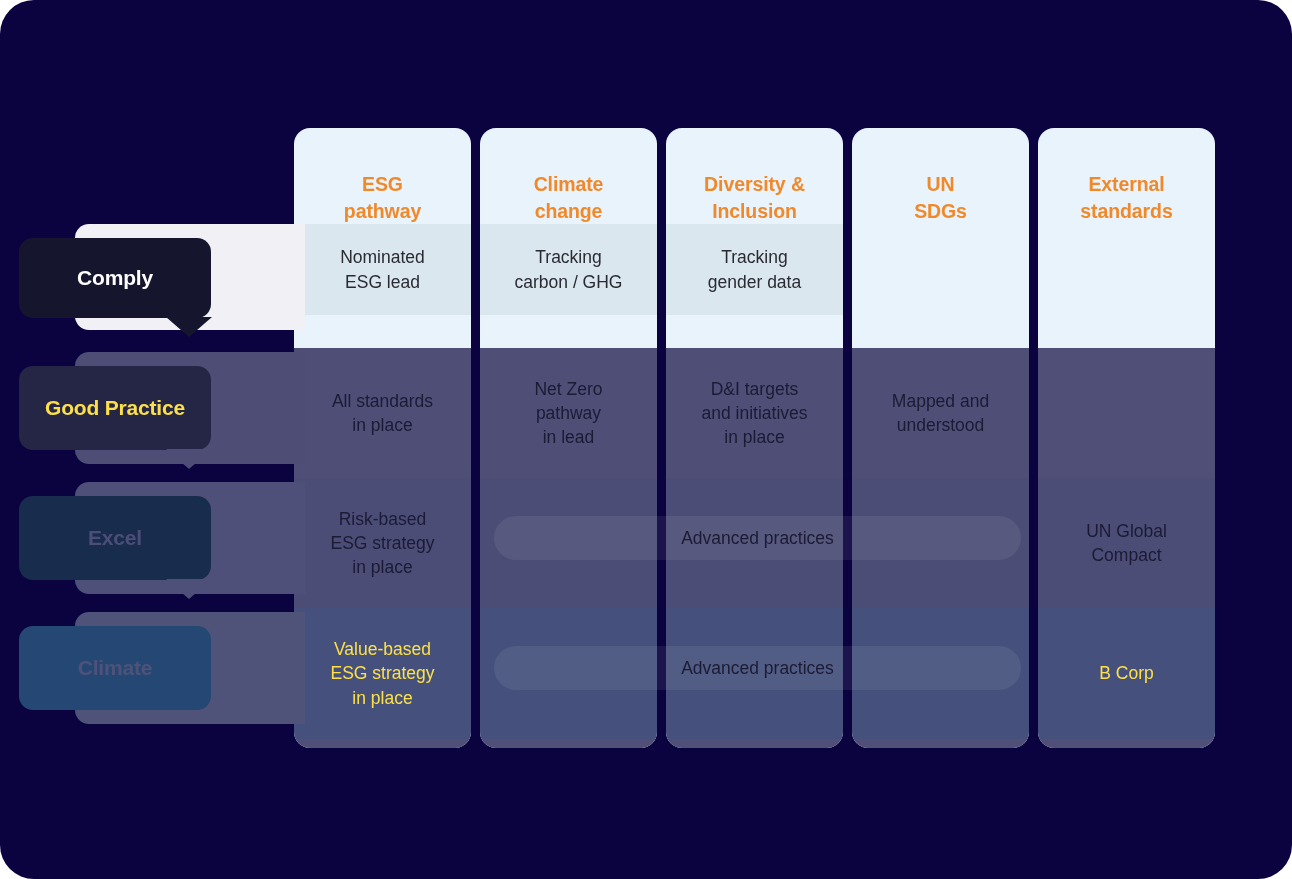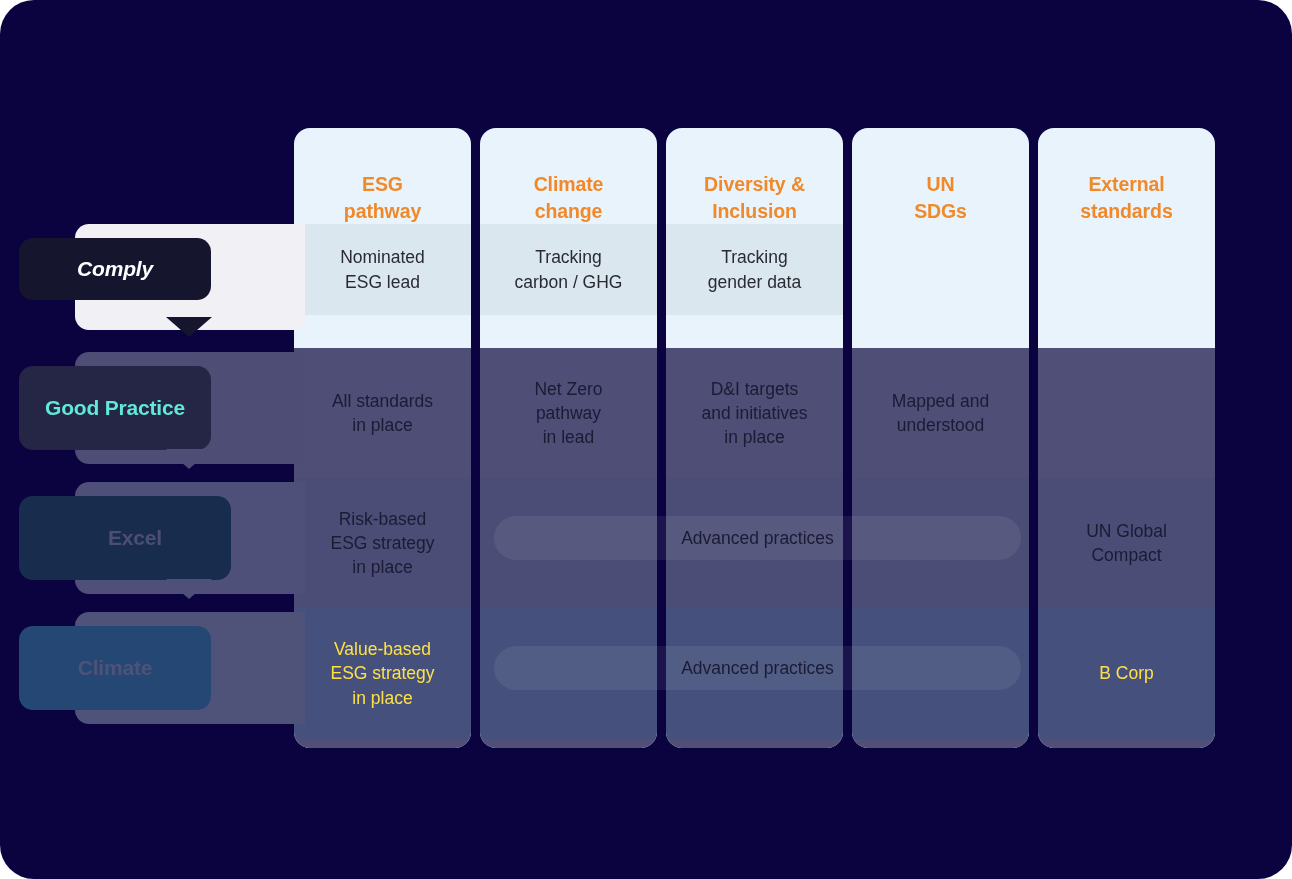--- a/index.html
+++ b/index.html
@@ -264,33 +264,33 @@
     <div class="notch" style="left:657px; top:597px;"></div>
     <div class="notch" style="left:843px; top:597px;"></div>
     <div class="notch" style="left:1029px; top:597px;"></div>
 
     <div class="notch" style="left:471px; top:727px; height:24px;"></div>
     <div class="notch" style="left:657px; top:727px; height:24px;"></div>
     <div class="notch" style="left:843px; top:727px; height:24px;"></div>
     <div class="notch" style="left:1029px; top:727px; height:24px;"></div>
 
     <div class="row-band" style="top:224px; height:106px; background:#f0f0f5;"></div>
-    <div class="row-pill" style="top:238px; height:62px; background:#15152e;font-style:italic;">
+    <div class="row-pill" style="top:238px; height:80px; background:#15152e;">
       <span class="row-pill-text" style="color:#ffffff;">Comply</span>
     </div>
     <div class="row-arrow" style="left:166px; top:317px; border-top:20px solid #15152e;"></div>
 
     <div class="row-band" style="top:352px; height:112px; background:#4d4d75;"></div>
     <div class="row-pill" style="top:366px; height:84px; background:#252546;">
-      <span class="row-pill-text" style="color:#5eead4;">Good Practice</span>
+      <span class="row-pill-text" style="color:#fde047;">Good Practice</span>
     </div>
     <div class="row-arrow" style="left:166px; top:449px; border-top:20px solid #4d4d75;"></div>
 
     <div class="row-band" style="top:482px; height:112px; background:#4f5079;"></div>
-    <div class="row-pill" style="top:496px; height:84px; background:#182c4e;padding-left:20px;">
+    <div class="row-pill" style="top:496px; height:84px; background:#182c4e;">
       <span class="row-pill-text" style="color:#4c4e78;">Excel</span>
     </div>
     <div class="row-arrow" style="left:166px; top:579px; border-top:20px solid #4f5079;"></div>
 
     <div class="row-band" style="top:612px; height:112px; background:#4f5279;"></div>
     <div class="row-pill" style="top:626px; height:84px; background:#244873;">
       <span class="row-pill-text" style="color:#4e5279;">Climate</span>
     </div>
 
   </div>

